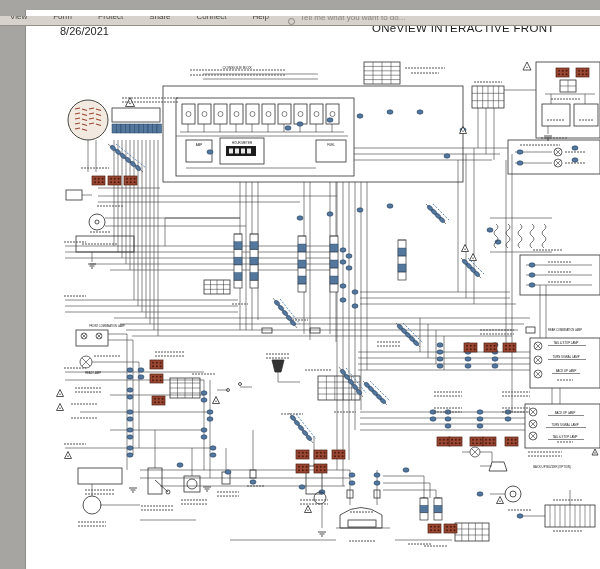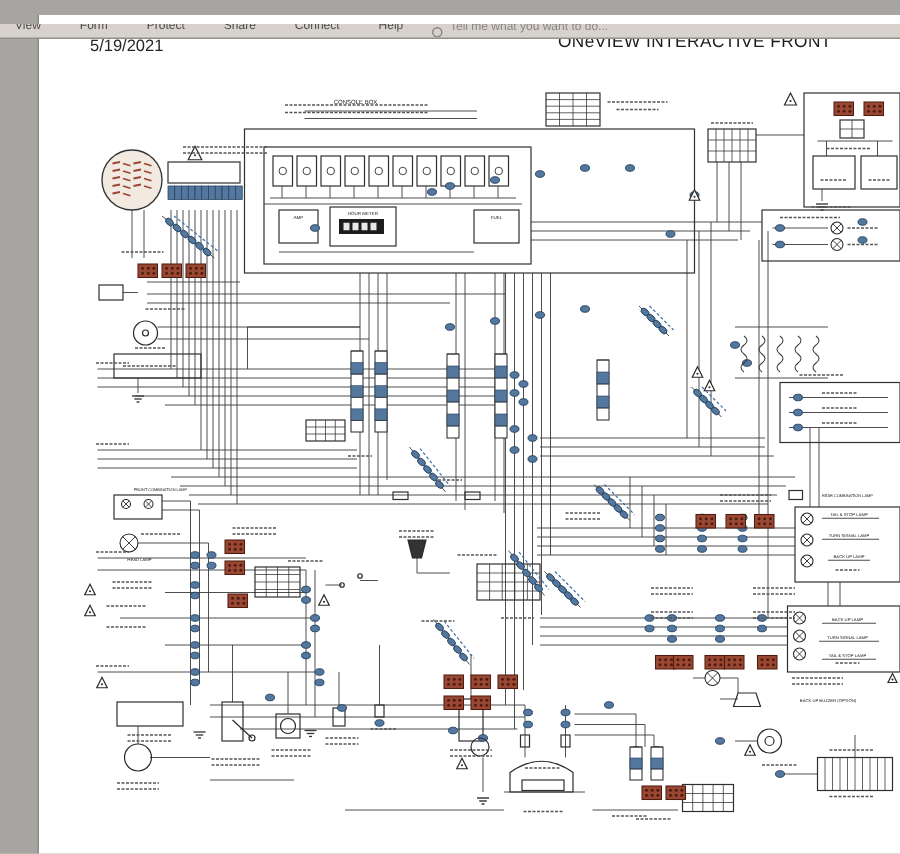--- a/index.html
+++ b/index.html
@@ -29,21 +29,21 @@
       <span>Protect</span>
       <span>Share</span>
       <span>Connect</span>
       <span>Help</span>
     </div>
   <span class="bulb"></span>
   <span class="hint">Tell me what you want to do...</span>
 </div>
 <div id="leftmargin"></div>
 <div id="page"></div>
-<div id="hdr-date">5/19/2021</div>
+<div id="hdr-date">8/26/2021</div>
 <div id="hdr-title">ONeVIEW INTERACTIVE FRONT</div>
 <svg id="diagram" viewBox="0 0 600 569" xmlns="http://www.w3.org/2000/svg">
     <line x1="203" y1="74" x2="318" y2="74" stroke="#3a3a3a" stroke-width="0.6"></line>
     <line x1="203" y1="79" x2="318" y2="79" stroke="#3a3a3a" stroke-width="0.6"></line>
     <line x1="98" y1="188" x2="160" y2="188" stroke="#3a3a3a" stroke-width="0.6"></line>
     <line x1="98" y1="196" x2="337" y2="196" stroke="#3a3a3a" stroke-width="0.6"></line>
     <line x1="98" y1="202" x2="300" y2="202" stroke="#3a3a3a" stroke-width="0.6"></line>
     <line x1="105" y1="218" x2="240" y2="218" stroke="#3a3a3a" stroke-width="0.6"></line>
     <line x1="105" y1="226" x2="246" y2="226" stroke="#3a3a3a" stroke-width="0.6"></line>
     <line x1="165" y1="218" x2="240" y2="218" stroke="#3a3a3a" stroke-width="0.6"></line>

